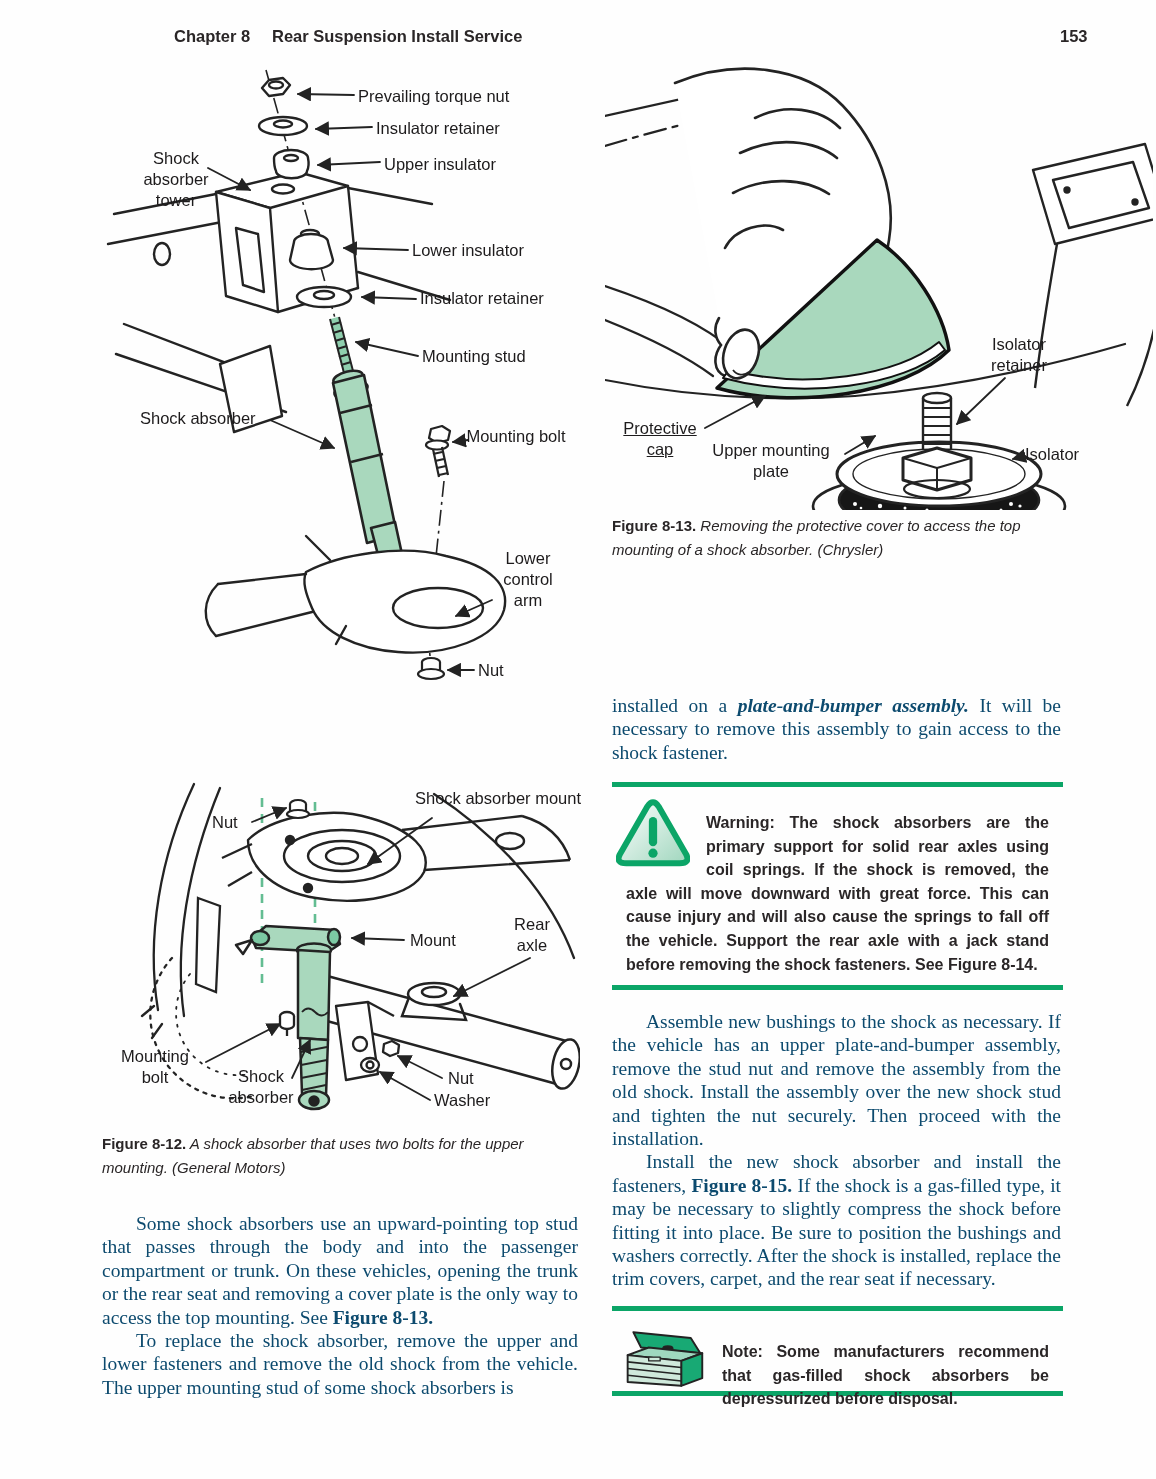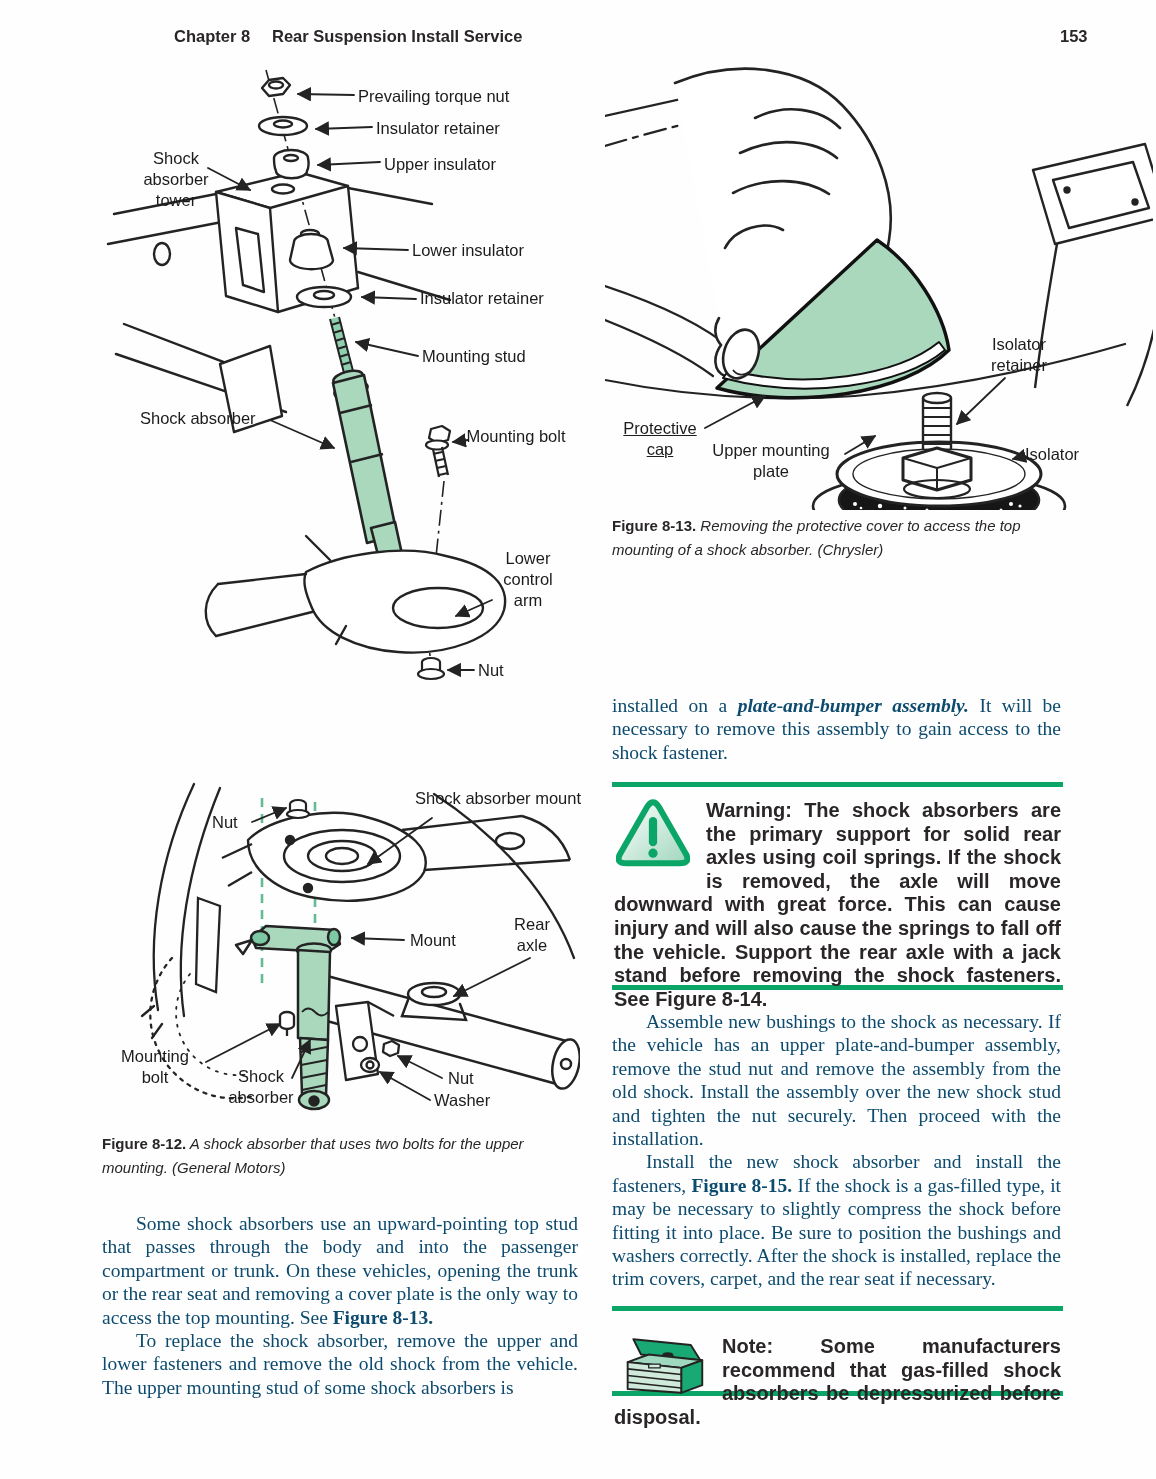--- a/index.html
+++ b/index.html
@@ -11,21 +11,21 @@
   .flabel{position:absolute;font-size:16.5px;line-height:21px;color:#1d1b1c;}
   .cap{position:absolute;margin:0;font-size:15px;line-height:23.5px;color:#2a2627;}
   .cap b{font-weight:bold;font-style:normal;}
   .cap i{font-style:italic;}
   .body-text{position:absolute;font-family:"Liberation Serif",serif;font-size:19.5px;
              line-height:23.4px;text-align:justify;color:#0c4a6e;}
   .body-text p{margin:0;}
   .body-text p.ind{text-indent:34px;}
   .greenbox{position:absolute;border-top:5px solid #0BA567;border-bottom:5px solid #0BA567;
             box-sizing:border-box;padding:12px 2px 10px 2px;}
-  .greenbox .bt{font-weight:bold;font-size:20px;line-height:23.6px;text-align:justify;color:#2a2627;margin:0;}
+  .greenbox .bt{font-weight:bold;font-size:16px;line-height:23.6px;text-align:justify;color:#2a2627;margin:12px;}
   .icon-left{float:left;}
   .serif-bold{font-weight:bold;}
   .serif-bi{font-weight:bold;font-style:italic;}
 </style>
 </head>
 <body>
 
 <div class="page">
 
   <div class="hdr-item" style="left:174px;top:27px;">Chapter 8</div>
@@ -277,21 +277,21 @@
       </svg>
     </span>
     <p class="bt">Warning: The shock absorbers are the primary support for solid rear axles using coil springs. If the shock is removed, the axle will move downward with great force. This can cause injury and will also cause the springs to fall off the vehicle. Support the rear axle with a jack stand before removing the shock fasteners. See Figure 8-14.</p>
   </div>
 
   <div class="body-text" style="left:612px;top:1010px;width:449px;">
     <p class="ind">Assemble new bushings to the shock as necessary. If the vehicle has an upper plate-and-bumper assembly, remove the stud nut and remove the assembly from the old shock. Install the assembly over the new shock stud and tighten the nut securely. Then proceed with the installation.</p>
     <p class="ind"><span>Install the new shock absorber and install the fasteners, </span><span class="serif-bold">Figure 8-15.</span><span> If the shock is a gas-filled type, it may be necessary to slightly compress the shock before fitting it into place. Be sure to position the bushings and washers correctly. After the shock is installed, replace the trim covers, carpet, and the rear seat if necessary.</span></p>
   </div>
 
-  <div class="greenbox" style="left:612px;top:1306px;width:451px;height:90px;padding-top:24px;">
+  <div class="greenbox" style="left:612px;top:1306px;width:451px;height:90px;padding-top:17px;">
     <span class="icon-left" style="width:88px;height:62px;margin:0 14px 2px 6px;">
       <svg width="88" height="62" viewBox="0 0 92 64">
         <g stroke="#232323" stroke-width="2" stroke-linejoin="round">
           <path d="M14 4 L74 10 L84 26 L22 20 Z" fill="#18A974"></path>
           <ellipse cx="50" cy="21" rx="5" ry="2.5" fill="#232323"></ellipse>
           <path d="M8 28 L30 20 L86 26 L64 34 Z" fill="#9fd8bf"></path>
           <path d="M64 34 L86 26 L86 52 L64 60 Z" fill="#18A974"></path>
           <path d="M8 28 L64 34 L64 60 L8 56 Z" fill="#cfe9db"></path>
           <path d="M8 35 L64 41 M8 42 L64 48 M8 49 L64 55" fill="none" stroke-width="1.6"></path>
           <path d="M30 30 h12 v4 h-12 z" fill="#cfe9db" stroke-width="1.4"></path>

